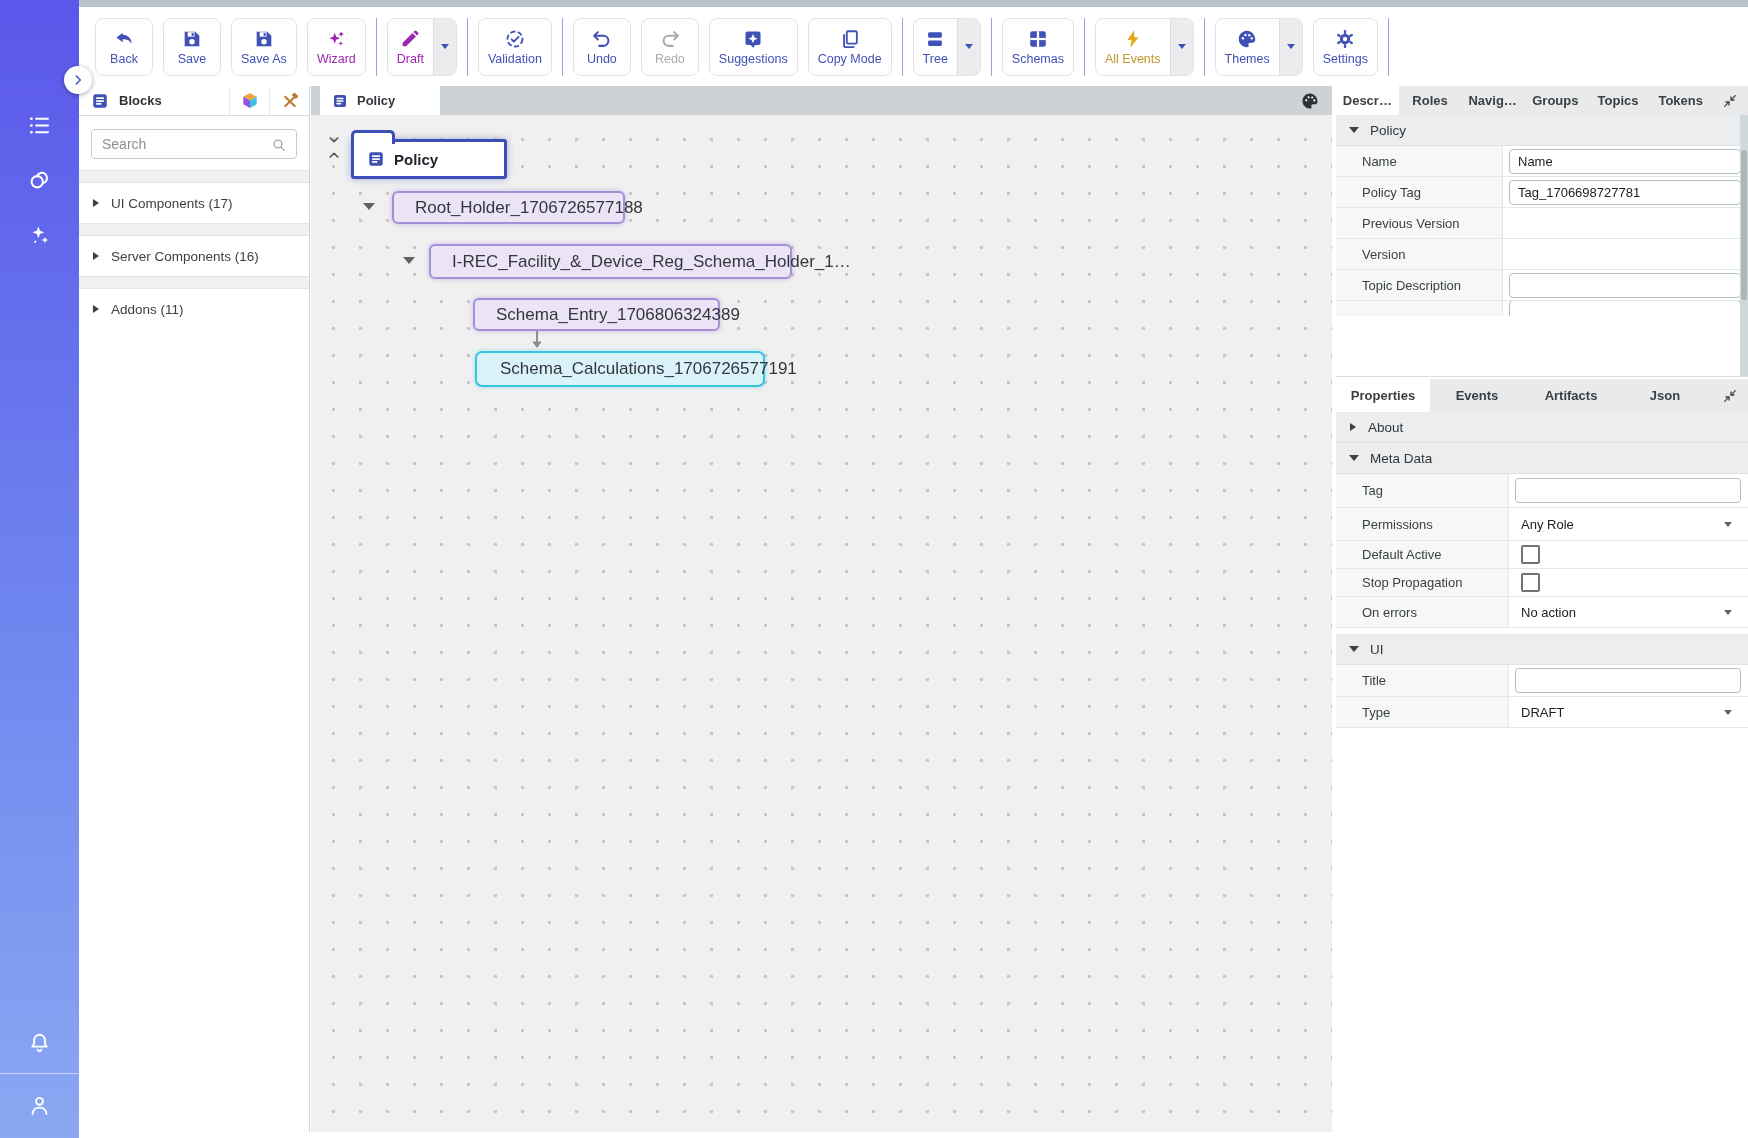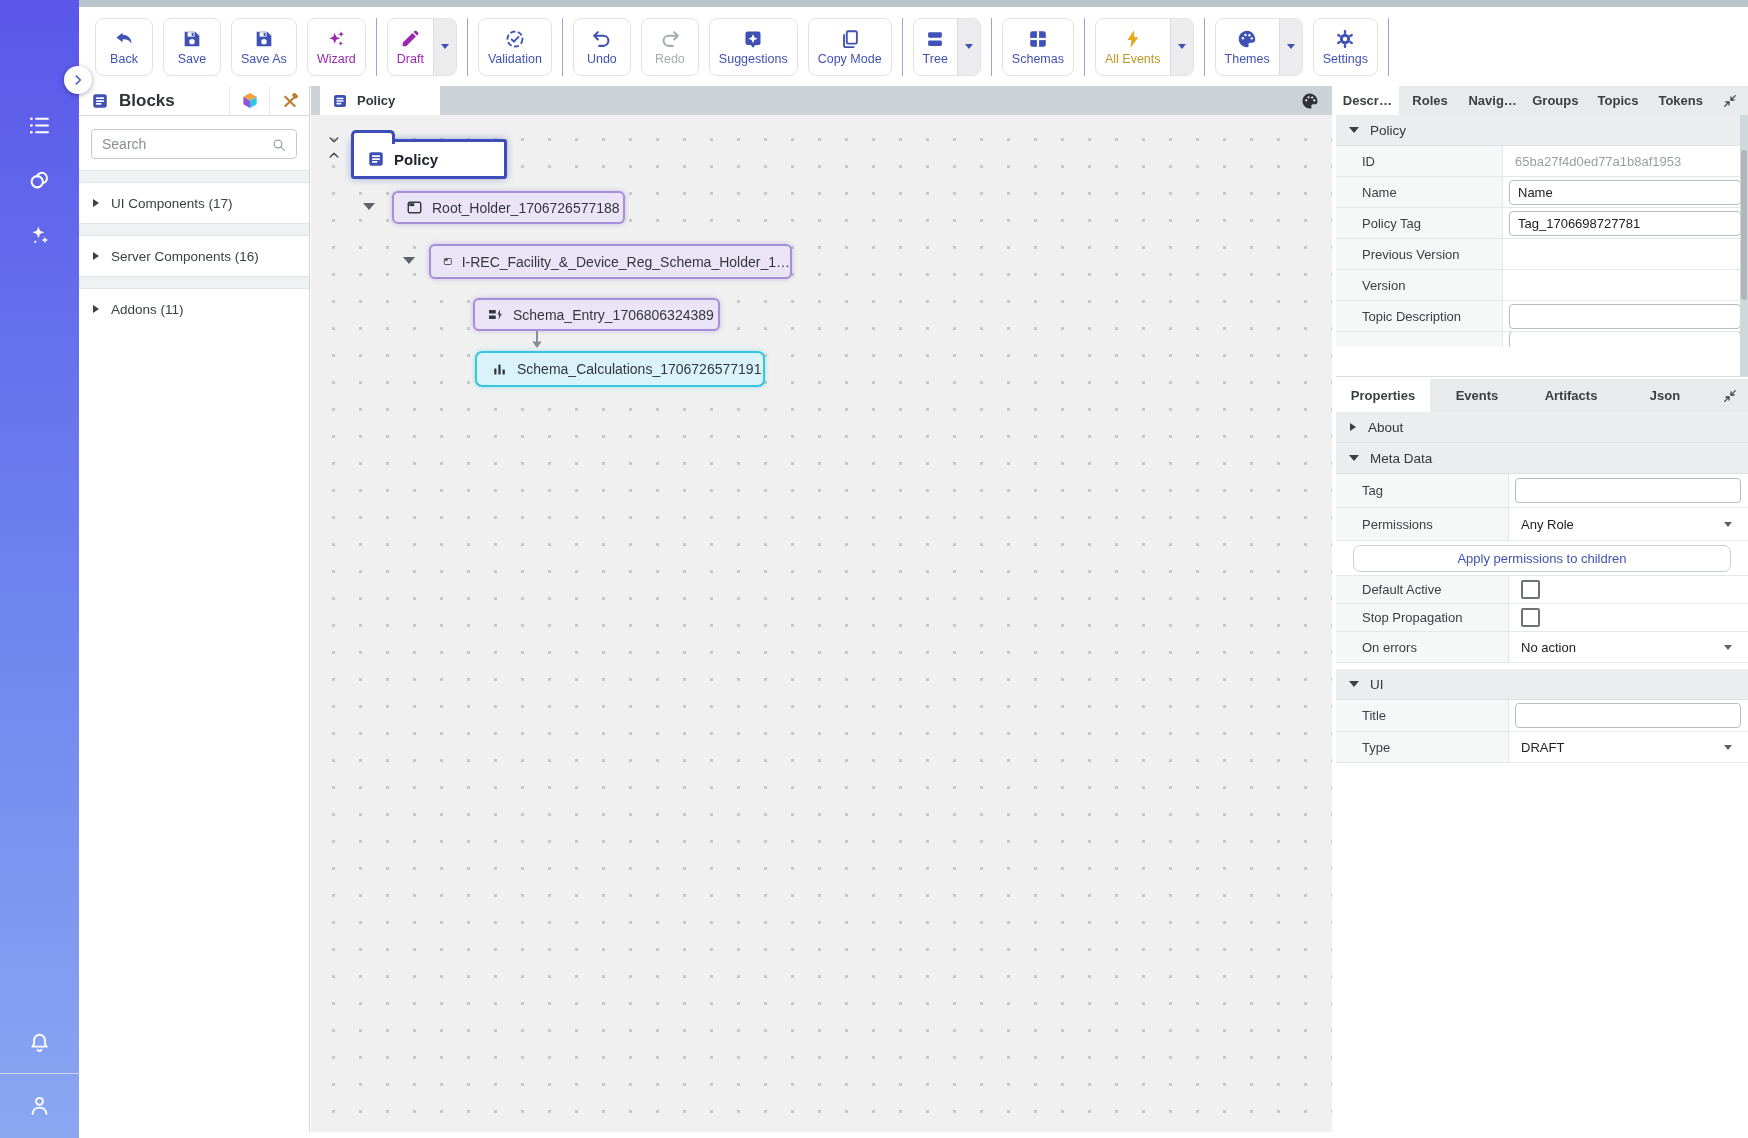--- a/index.html
+++ b/index.html
@@ -40,21 +40,21 @@
   .c-gold{color:#bf9727;}
   .c-gray{color:#a6abb1;}
   .caret-dn{width:0;height:0;border-left:4.5px solid transparent;border-right:4.5px solid transparent;border-top:5.5px solid #3f51b5;}
   .caret-dn.dark{border-top-color:#5f6368;}
 
   
   .blocks-panel{position:absolute;left:79px;top:86px;width:231px;height:1046px;background:#fff;
                 border-right:1px solid #cfd4d7;box-sizing:border-box;}
   .bp-head{height:29px;display:flex;align-items:center;border-bottom:1px solid #d8dcdf;}
   .bp-head .ic18{margin-left:12px;}
-  .bp-title{font-size:17px;font-weight:bold;color:#2e3338;margin-left:10px;flex:1;}
+  .bp-title{font-size:13px;font-weight:bold;color:#2e3338;margin-left:10px;flex:1;}
   .bp-toolbtn{width:40px;height:29px;display:flex;align-items:center;justify-content:center;background:#fff;
               border:none;border-left:1px solid #e6e8ea;cursor:pointer;padding:0;}
   .bp-search{position:relative;padding:13px 12px 11px;}
   .bp-search input{width:100%;height:30px;box-sizing:border-box;border:1px solid #c6cacd;border-radius:4px;
                    padding:0 32px 0 10px;font-size:14px;font-family:inherit;color:#202124;outline:none;}
   .bp-search input::placeholder{color:#8a8f94;}
   .search-ic{position:absolute;right:22px;top:21px;color:#9aa0a5;}
   .bp-gap{height:11px;background:#eff1f3;border-top:1px solid #e3e6e8;border-bottom:1px solid #e3e6e8;}
   .bp-row{height:40px;display:flex;align-items:center;background:#fff;cursor:pointer;font-size:13.5px;
           font-weight:500;color:#3a3f44;}
@@ -67,21 +67,21 @@
   .canvas{position:absolute;left:311px;top:86px;width:1021px;height:1046px;}
   .cv-tabbar{position:relative;height:29px;background:#ccd2d6;}
   .cv-tab{position:absolute;left:9px;top:0;height:29px;width:120px;background:#fff;display:flex;align-items:center;
           gap:9px;padding-left:12px;box-sizing:border-box;font-size:13px;font-weight:bold;color:#33373b;cursor:pointer;}
   .cv-palette{position:absolute;right:10px;top:4px;width:22px;height:22px;border:none;background:transparent;
               padding:0;color:#2f3337;cursor:pointer;}
   .cv-body{position:absolute;left:0;top:29px;right:0;bottom:0;background:#f0f0f0;
            background-image:radial-gradient(circle,#c4c8ca 1.4px,transparent 1.7px);
            background-size:27px 27px;background-position:9px 11px;}
   .cv-collapse{position:absolute;left:16px;top:18px;display:flex;flex-direction:column;gap:1px;color:#4a4e53;cursor:pointer;}
-  .node{position:absolute;display:flex;align-items:center;gap:9px;box-sizing:border-box;font-size:14px;
+  .node{position:absolute;display:flex;align-items:center;gap:9px;box-sizing:border-box;font-size:17px;
         color:#33373b;white-space:nowrap;cursor:pointer;}
   .node-root{left:40px;top:24px;width:156px;height:40px;background:#fff;border:3px solid #3d4db7;border-radius:3px;
              padding-left:13px;font-size:15px;font-weight:bold;color:#20242c;
              box-shadow:0 0 7px rgba(63,81,181,.45);}
   .node-root::before{content:"";position:absolute;left:-3px;top:-12px;width:38px;height:11px;background:#fff;
              border:3px solid #3d4db7;border-bottom:none;border-radius:5px 5px 0 0;}
   .node-purple{background:#ebe4f7;border:2px solid #a58fd8;border-radius:6px;padding-left:12px;
                box-shadow:0 0 5px rgba(149,117,205,.45);}
   .node-cyan{background:#daf2fa;border:2px solid #36c5de;border-radius:7px;padding-left:14px;
              box-shadow:0 0 5px rgba(38,198,218,.4);}
@@ -578,24 +578,20 @@
         <svg class="ic16">
             <use href="#i-collapse"></use>
           </svg>
       </button>
     </div>
     <div class="rp-sec">
       <span class="tri-d"></span>
       <span>Policy</span>
     </div>
     <div class="rp-row">
-      <div class="rp-lab">ID</div>
-      <div class="rp-val ro">65ba27f4d0ed77a1b8af1953</div>
-    </div>
-    <div class="rp-row">
       <div class="rp-lab">Name</div>
       <div class="rp-val">
           <input class="rp-input" value="Name" style="">
         </div>
     </div>
     <div class="rp-row">
       <div class="rp-lab">Policy Tag</div>
       <div class="rp-val">
           <input class="rp-input" value="Tag_1706698727781" style="">
         </div>
@@ -651,23 +647,20 @@
           <input class="rp-input" value="" style="">
         </div>
     </div>
     <div class="rp-row row32">
       <div class="rp-lab">Permissions</div>
       <div class="rp-val rp-select">
         <span>Any Role</span>
         <span class="caret-dn dark"></span>
       </div>
     </div>
-    <div class="rp-btnrow">
-      <button class="apply-btn">Apply permissions to children</button>
-    </div>
     <div class="rp-row row27">
       <div class="rp-lab">Default Active</div>
       <div class="rp-val">
           <span class="cbx"></span>
         </div>
     </div>
     <div class="rp-row row27">
       <div class="rp-lab">Stop Propagation</div>
       <div class="rp-val">
           <span class="cbx"></span>

